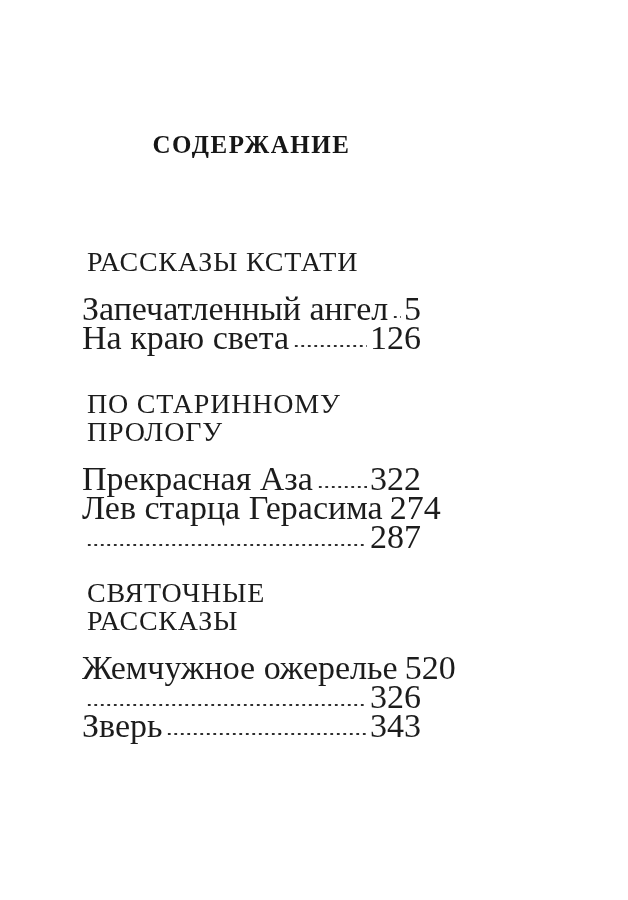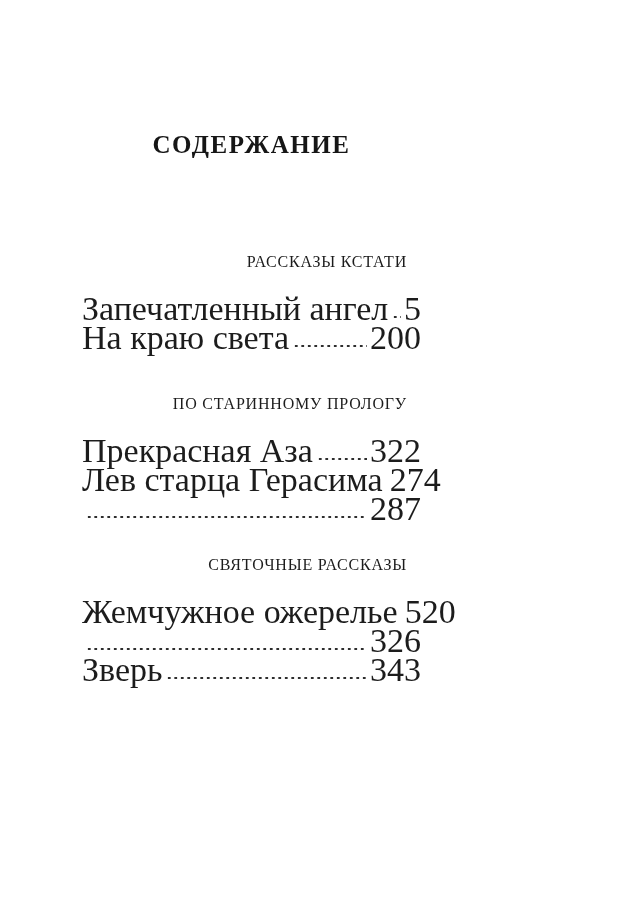--- a/index.html
+++ b/index.html
@@ -24,25 +24,25 @@
   .toc-title {
     margin: 130px 0 0 0;
     font-size: 25px;
     line-height: 30px;
     font-weight: bold;
     text-align: center;
     letter-spacing: 1.5px;
     color: #161616;
   }
   .section-heading {
-    margin: 14px;
-    font-size: 16px;
+    margin: 5px;
+    font-size: 28px;
     line-height: 28px;
     font-weight: normal;
-    text-align: right;
+    text-align: left;
     letter-spacing: 0.8px;
     color: #1c1c1c;
   }
   .sec-1 .section-heading { margin-top: 88px; }
   .sec-2 .section-heading { margin-top: 38px; }
   .sec-3 .section-heading { margin-top: 28px; }
   .entries {
     margin-top: 18px;
   }
   .entry {
@@ -81,21 +81,21 @@
       <h2 class="section-heading">РАССКАЗЫ КСТАТИ</h2>
       <div class="entries">
         <div class="entry">
           <span class="entry-title">Запечатленный ангел</span>
           <span class="dot-leader"></span>
           <span class="entry-page">5</span>
         </div>
         <div class="entry">
           <span class="entry-title">На краю света</span>
           <span class="dot-leader"></span>
-          <span class="entry-page">200</span>
+          <span class="entry-page">126</span>
         </div>
       </div>
     </section>
 
     <section class="sec-2">
       <h2 class="section-heading">ПО СТАРИННОМУ ПРОЛОГУ</h2>
       <div class="entries">
         <div class="entry">
           <span class="entry-title">Прекрасная Аза</span>
           <span class="dot-leader"></span>

